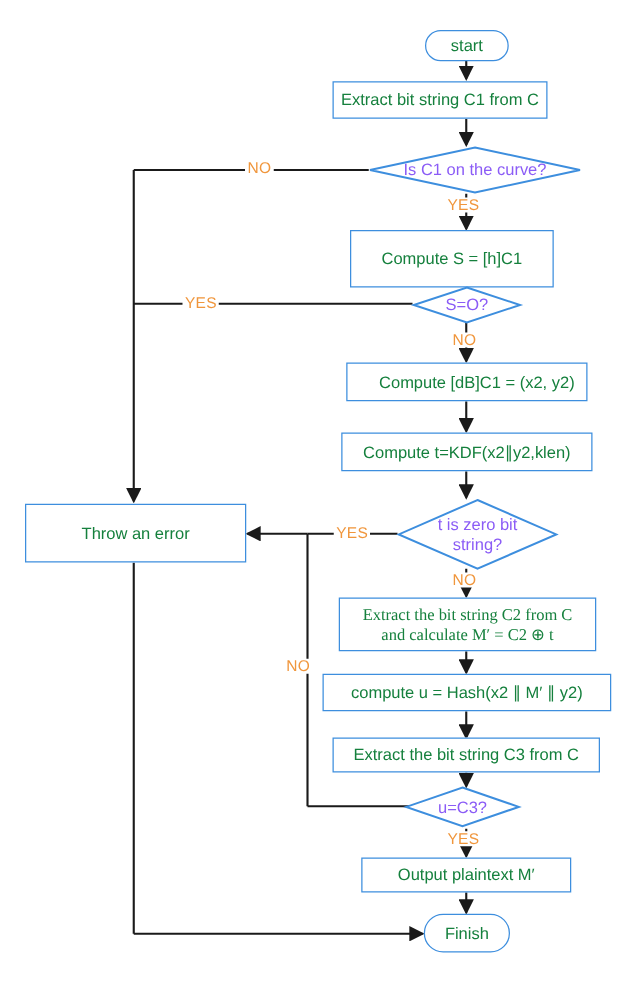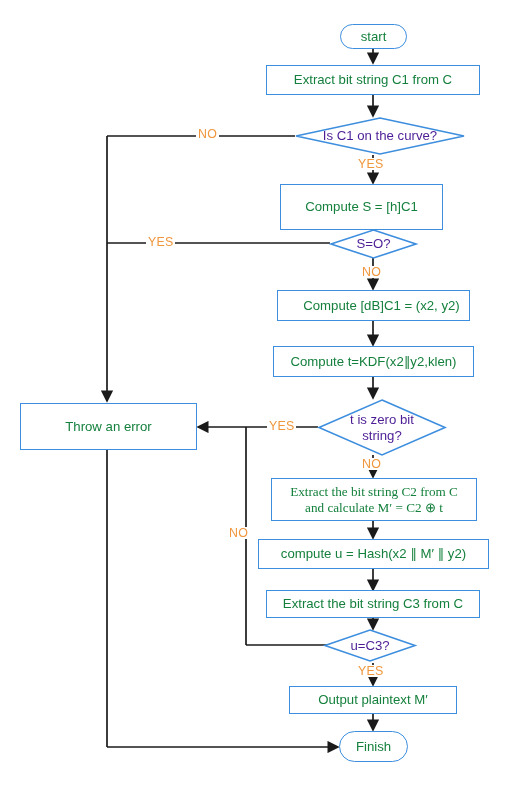--- a/index.html
+++ b/index.html
@@ -30,21 +30,21 @@
     font-size:13.2px;
   }
   .diamond-wrap{
     position:absolute;
     display:flex;align-items:center;justify-content:center;
   }
   .diamond-wrap svg{position:absolute;left:0;top:0;overflow:visible;}
   .diamond-label{
     position:relative;
     z-index:2;
-    color:#4c1d95;
+    color:#8b5cf6;
     font-size:13.2px;
     text-align:center;
     line-height:1.15;
     white-space:nowrap;
   }
   .edge-label{
     position:absolute;
     color:#f0963c;
     font-size:12.4px;
     background:#ffffff;
@@ -107,21 +107,21 @@
 
       <path d="M 107 450 L 107 747"></path>
       <path d="M 107 747 L 338 747" marker-end="url(#arrow)"></path>
     </g>
   </svg>
 
   <div class="node terminator" style="left:340px;top:24px;width:67px;height:25px;">
     <span>start</span>
   </div>
 
-  <div class="node rect" style="left:266px;top:65px;width:214px;height:30px;">
+  <div class="node rect" style="left:266px;top:65px;width:172px;height:30px;">
     <span>Extract bit string C1 from C</span>
   </div>
 
   <div class="diamond-wrap" style="left:295px;top:117px;width:170px;height:38px;">
     <svg width="170" height="38" viewBox="0 0 170 38">
       <polygon points="85,1 169,19 85,37 1,19" fill="#ffffff" stroke="#3d8ede" stroke-width="1.6"></polygon>
     </svg>
     <span class="diamond-label">Is C1 on the curve?</span>
   </div>
 

